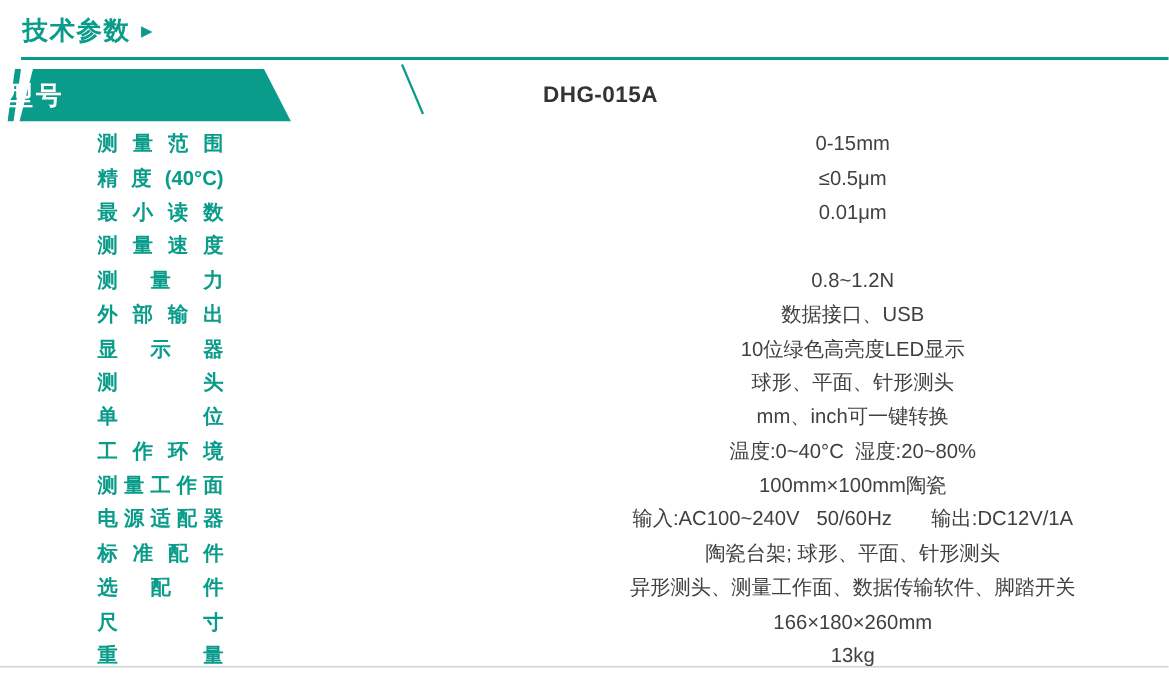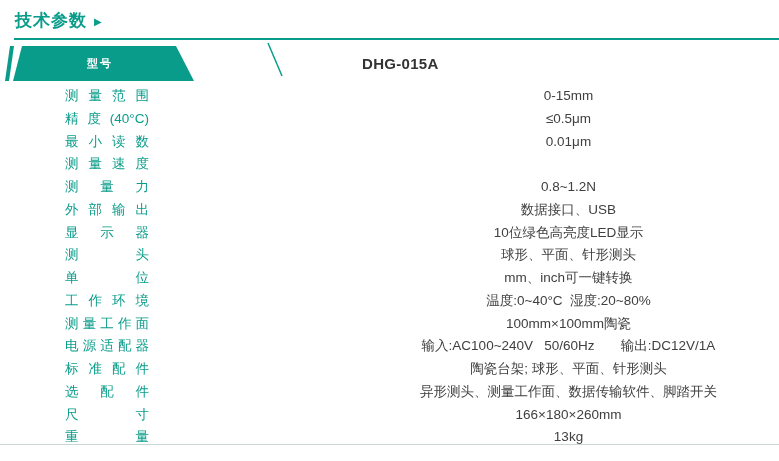--- a/index.html
+++ b/index.html
@@ -28,42 +28,42 @@
   .top-divider{
     position:absolute;left:14px;right:0;top:38px;height:2px;
     background:var(--accent);
   }
   .banner-svg{
     position:absolute;left:5px;top:46px;width:190px;height:35px;
   }
   .banner-svg polygon{fill:var(--accent);}
   .banner-label{
     position:absolute;left:5px;top:46px;width:190px;height:35px;
-    line-height:35px;text-align:center;
-    color:#ffffff;font-size:11px;font-weight:bold;letter-spacing:2px;
+    line-height:35px;
+    color:#ffffff;font-size:17px;font-weight:bold;letter-spacing:2px;
   }
   .diag-svg{
     position:absolute;left:258px;top:40px;width:32px;height:40px;
   }
   .diag-svg line{stroke:var(--accent);stroke-width:1.5;}
   .model-value{
     position:absolute;left:362px;top:46px;height:35px;line-height:35px;
     font-size:15px;font-weight:bold;color:var(--model-color);
     letter-spacing:.3px;
   }
   .spec-table{
     position:absolute;left:0;top:85px;right:0;
   }
   .spec-row{
     position:relative;height:22.75px;
   }
   .spec-label{
     position:absolute;left:65px;top:0;width:84px;height:22.75px;
     line-height:22.75px;
-    color:var(--accent);font-size:13.5px;font-weight:normal;
+    color:var(--accent);font-size:13.5px;font-weight:bold;
     text-align:justify;text-align-last:justify;
     display:inline-block;
   }
   .spec-value{
     position:absolute;left:362px;top:0;right:4px;height:22.75px;
     line-height:22.75px;
     color:var(--value-color);font-size:13.5px;
     white-space:pre;overflow:hidden;text-align:center;
   }
   .bottom-divider{

